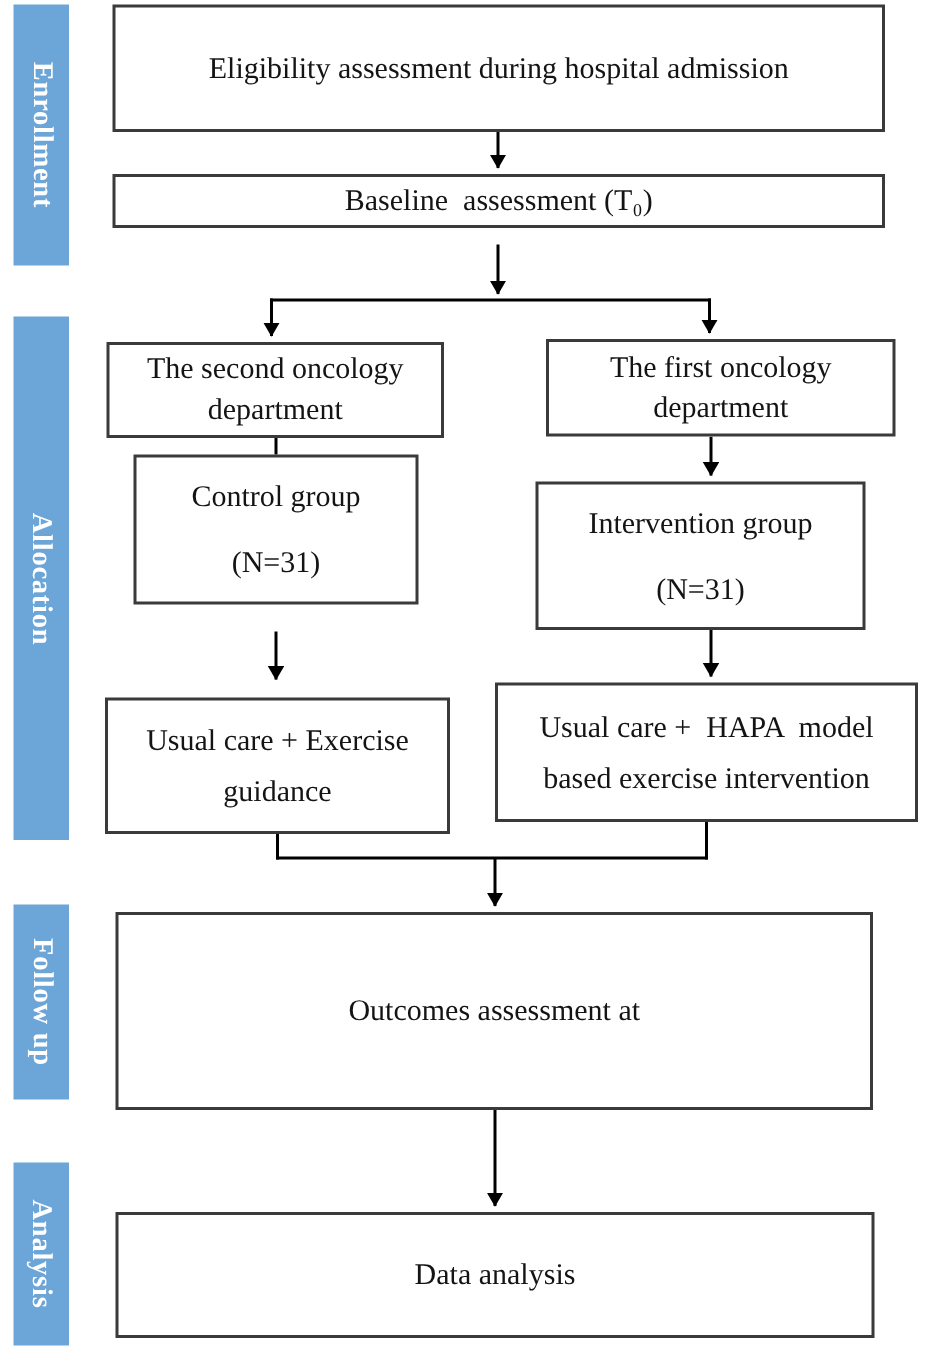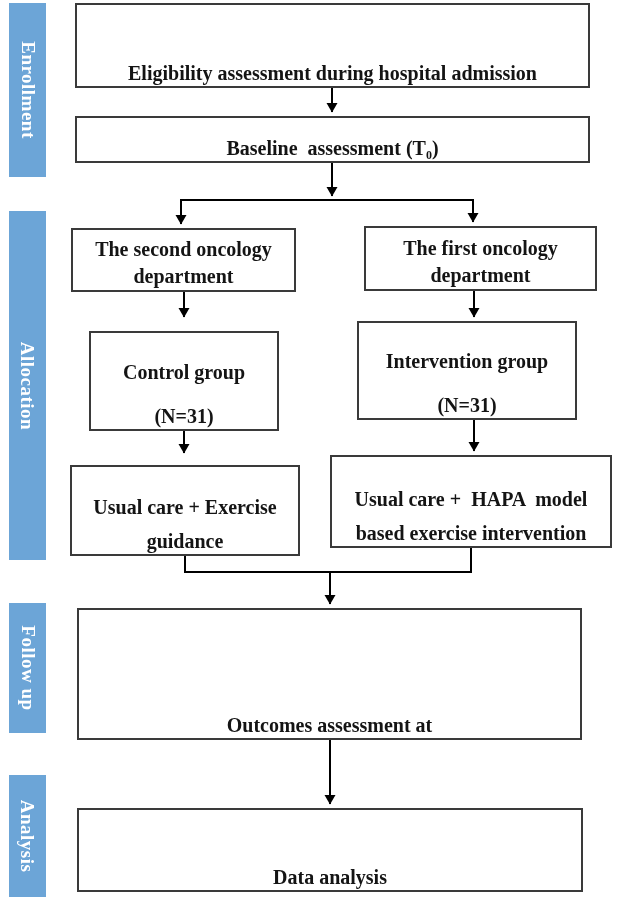--- a/index.html
+++ b/index.html
@@ -36,24 +36,24 @@
   }
   
   .fbox {
     position: absolute;
     box-sizing: border-box;
     background: #ffffff;
     border: 2px solid var(--box_border, #3a3a3a);
     display: flex;
     flex-direction: column;
     align-items: center;
-    justify-content: flex-end;
+    justify-content: center;
     text-align: center;
     color: var(--text_black, #141414);
-    font-weight: 700;
+    font-weight: 400;
     font-size: 20px;
     line-height: 26px;
     white-space: pre-wrap;
   }
   .fbox.lines-tight { line-height: 27px; }
   .gap-xs  { gap: 8px; }
   .gap-md  { gap: 18px; }
   .gap-lg  { gap: 12px; }
   
   svg.arrows {
@@ -107,35 +107,35 @@
     <span class="vtext">Follow up</span>
   </div>
   <div class="band" style="top:775px;height:122px">
     <span class="vtext">Analysis</span>
   </div>
 
   <div class="fbox" style="left:75px;top:3px;width:515px;height:85px">
     <span>Eligibility assessment during hospital admission</span>
   </div>
 
-  <div class="fbox" style="left:75px;top:116px;width:515px;height:47px">
+  <div class="fbox" style="left:75px;top:116px;width:515px;height:36px">
     <span>Baseline  assessment (T₀)</span>
   </div>
 
   <div class="fbox lines-tight" style="left:71px;top:228px;width:225px;height:64px">
     <span>The second oncology</span>
     <span>department</span>
   </div>
 
   <div class="fbox lines-tight" style="left:364px;top:226px;width:233px;height:65px">
     <span>The first oncology</span>
     <span>department</span>
   </div>
 
-  <div class="fbox gap-md" style="left:89px;top:331px;width:190px;height:100px">
+  <div class="fbox gap-md" style="left:89px;top:303px;width:190px;height:100px">
     <span>Control group</span>
     <span>(N=31)</span>
   </div>
 
   <div class="fbox gap-md" style="left:357px;top:321px;width:220px;height:99px">
     <span>Intervention group</span>
     <span>(N=31)</span>
   </div>
 
   <div class="fbox gap-xs" style="left:70px;top:465px;width:230px;height:91px">

